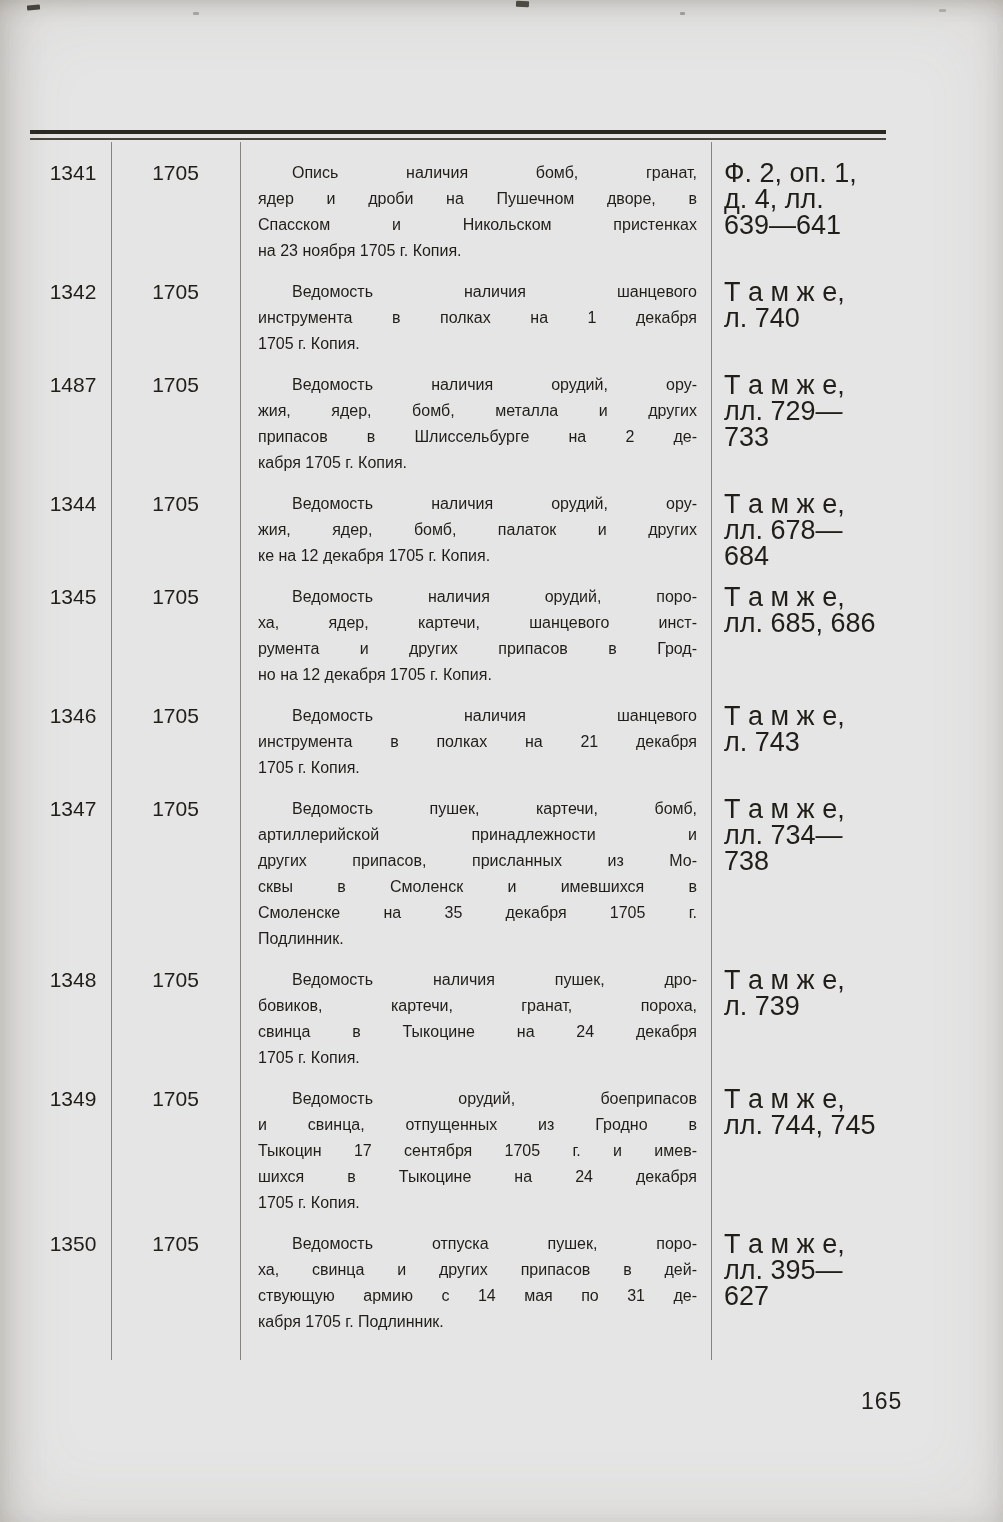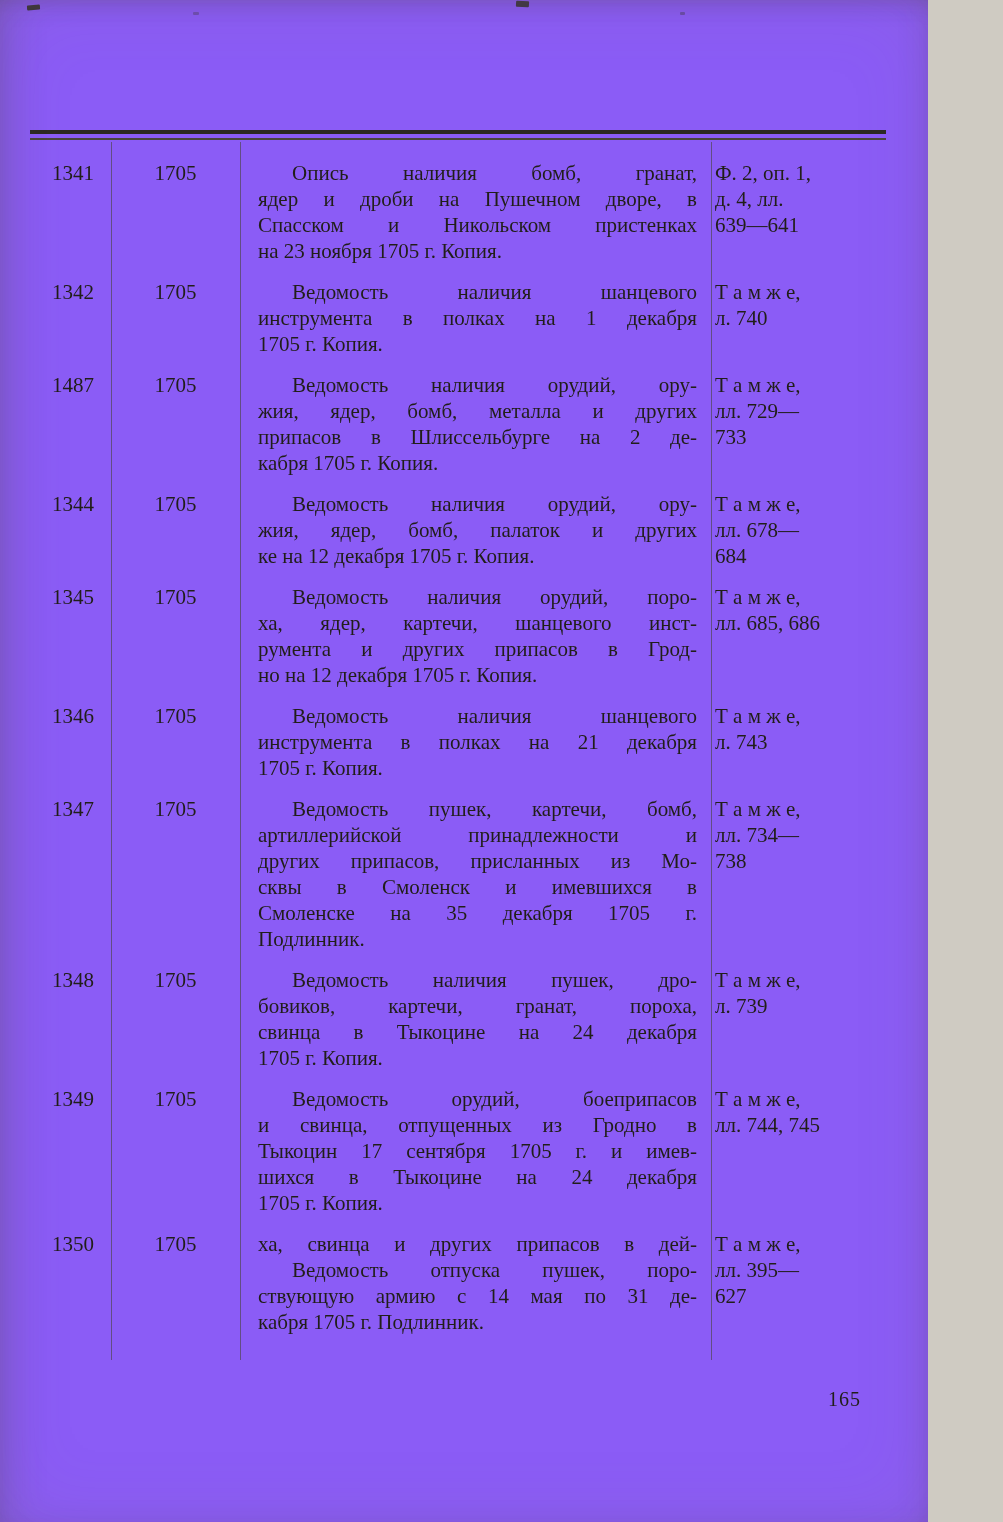--- a/index.html
+++ b/index.html
@@ -1,23 +1,23 @@
 <!DOCTYPE html>
 <html lang="ru"><head>
 <meta charset="utf-8">
 <style>
   * { box-sizing: border-box; }
   html, body { margin: 0; padding: 0; background: #cfcbc2; }
 
   .page {
     position: relative;
-    width: 928px;
+    width: 1003px;
     height: 1522px;
-    background: #8b5cf6;
-    font-family: Liberation Serif, serif;
+    background: #e5e5e5;
+    font-family: Liberation Sans, sans-serif;
     color: #211e19;
     overflow: hidden;
   }
   
   .page::after {
     content: "";
     position: absolute;
     inset: 0;
     pointer-events: none;
     box-shadow:
@@ -54,35 +54,35 @@
   .v3 { left: 711px; }
 
   .tbl { position: absolute; left: 35px; top: 160px; width: 848px; }
 
   .row {
     display: grid;
     grid-template-columns: 76px 129px 471px 172px;
     margin-bottom: 15px;
   }
   .num, .year { text-align: center; font-size: 21px; line-height: 26px; }
-  .desc { padding: 0 14px 0 18px; font-size: 21px; }
+  .desc { padding: 0 14px 0 18px; font-size: 16px; }
   .dline {
     line-height: 26px;
     text-align: justify;
     text-align-last: justify;
   }
   .dline.first { text-indent: 34px; }
   .dline.last  { text-align-last: left; }
-  .ref { padding-left: 4px; font-size: 21px; }
+  .ref { padding-left: 13px; font-size: 27px; }
   .rline { line-height: 26px; }
 
   .pagenum {
     position: absolute;
-    left: 828px; top: 1388px;
-    font-size: 20px;
+    left: 861px; top: 1388px;
+    font-size: 23px;
     letter-spacing: 1px;
     text-align: right;
   }
 </style>
 </head>
 <body>
 
 <div class="page">
 
   <div class="speck s1"></div>
@@ -233,22 +233,22 @@
     <div class="ref">
           <div class="rline">Т а м  ж е,</div>
           <div class="rline">лл. 744, 745</div>
         </div>
   </div>
 
   <div class="row">
     <div class="num">1350</div>
     <div class="year">1705</div>
     <div class="desc">
+          <div class="dline first">Ведомость отпуска пушек, поро-</div>
           <div class="dline">ха, свинца и других припасов в дей-</div>
-          <div class="dline first">Ведомость отпуска пушек, поро-</div>
           <div class="dline">ствующую армию с 14 мая по 31 де-</div>
           <div class="dline last">кабря 1705 г. Подлинник.</div>
         </div>
     <div class="ref">
           <div class="rline">Т а м  ж е,</div>
           <div class="rline">лл. 395—</div>
           <div class="rline">627</div>
         </div>
   </div>
 </div>

